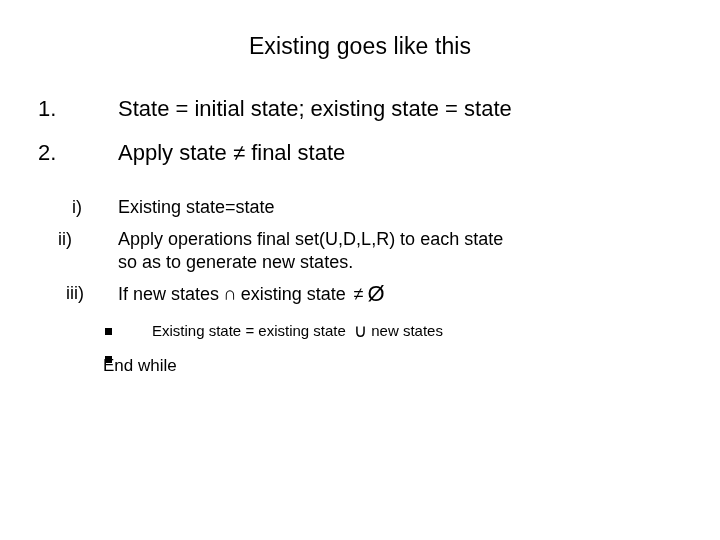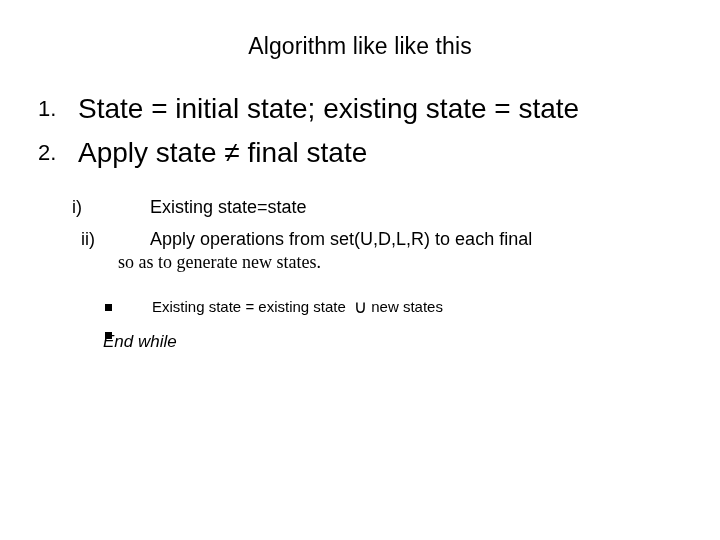--- a/index.html
+++ b/index.html
@@ -58,44 +58,44 @@
   }
   .lvl1 .marker {
     position: absolute;
     left: 38px;
     top: 0;
     width: 34px;
     text-align: left;
     font-size: 22px;
     line-height: 30px;
   }
-  .lvl1 .txt { font-size: 28px; }
+  .lvl1 .txt { font-size: 22px; margin-left: 40px; }
 
   
   .lvl2 {
     position: relative;
     padding: 0 0 0 118px;
     font-size: 18px;
     line-height: 23px;
     margin-top: 0;
   }
   .lvl2 .marker {
     position: absolute;
     left: 66px;
     top: 0;
     width: 42px;
     text-align: left;
     font-size: 18px;
     line-height: 23px;
   }
   .lvl2 .marker.roman3 { left: 66px; }
   .lvl2 .marker.roman1 { left: 72px; }
-  .lvl2 .marker.roman2 { left: 81px; }
-  .lvl2 .txt { display: block; margin-left: 32px; }
-  .lvl2 .cont { display: block; font-family: Liberation Serif, serif; }
+  .lvl2 .marker.roman2 { left: 58px; }
+  .lvl2 .txt { display: block; }
+  .lvl2 .cont { display: block; }
 
   
   .lvl3 {
     position: relative;
     padding: 0 12px 0 152px;
     font-size: 15px;
     line-height: 22px;
   }
   .lvl3 .sq-bullet {
     position: absolute;
@@ -105,21 +105,20 @@
     height: 7px;
     background: #000000;
   }
 
   
   .plainline {
     position: relative;
     padding: 0 0 0 103px;
     font-size: 17px;
     line-height: 24px;
-    font-style: italic;
   }
 
   
   .op-big {
     font-size: 1.22em;
     line-height: 1;
     vertical-align: -0.06em;
   }
   .op-mid {
     font-size: 1.05em;
@@ -131,21 +130,21 @@
   .gap-a { height: 14px; }
   .gap-b { height: 9px; }
   .gap-c { height: 8px; }
   .gap-d { height: 6px; }
 </style>
 </head>
 <body>
 
 <div class="slide">
 
-  <div class="slide-title">Algorithm like like this</div>
+  <div class="slide-title">Existing goes like this</div>
 
   <div class="body">
 
     <div class="lvl1">
       <span class="marker">1.</span>
       <span class="txt">State = initial state; existing state = state</span>
     </div>
 
     <div class="lvl1">
       <span class="marker">2.</span>
@@ -156,26 +155,32 @@
 
     <div class="lvl2">
       <span class="marker roman1">i)</span>
       <span class="txt">Existing state=state</span>
     </div>
 
     <div class="gap-b"></div>
 
     <div class="lvl2">
       <span class="marker roman2">ii)</span>
-      <span class="txt">Apply operations from set(U,D,L,R) to each final</span>
+      <span class="txt">Apply operations final set(U,D,L,R) to each state</span>
       <span class="cont">so as to generate new states.</span>
     </div>
 
     <div class="gap-c"></div>
 
+    <div class="lvl2">
+      <span class="marker roman3">iii)</span>
+      <span class="txt">
+        <span>If new states</span><span class="sp"></span><span class="op-mid">∩</span><span class="sp"></span><span>existing state</span><span class="sp"></span><span class="sp"></span><span>≠</span><span class="sp"></span><span class="op-big">Ø</span>
+      </span>
+    </div>
 
     <div class="gap-a"></div>
 
     <div class="lvl3">
       <span class="sq-bullet"></span>
       <span>
         <span>Existing state = existing state</span><span class="sp"></span><span class="sp"></span><span class="op-big">∪</span><span class="sp"></span><span>new states</span>
       </span>
     </div>
 

